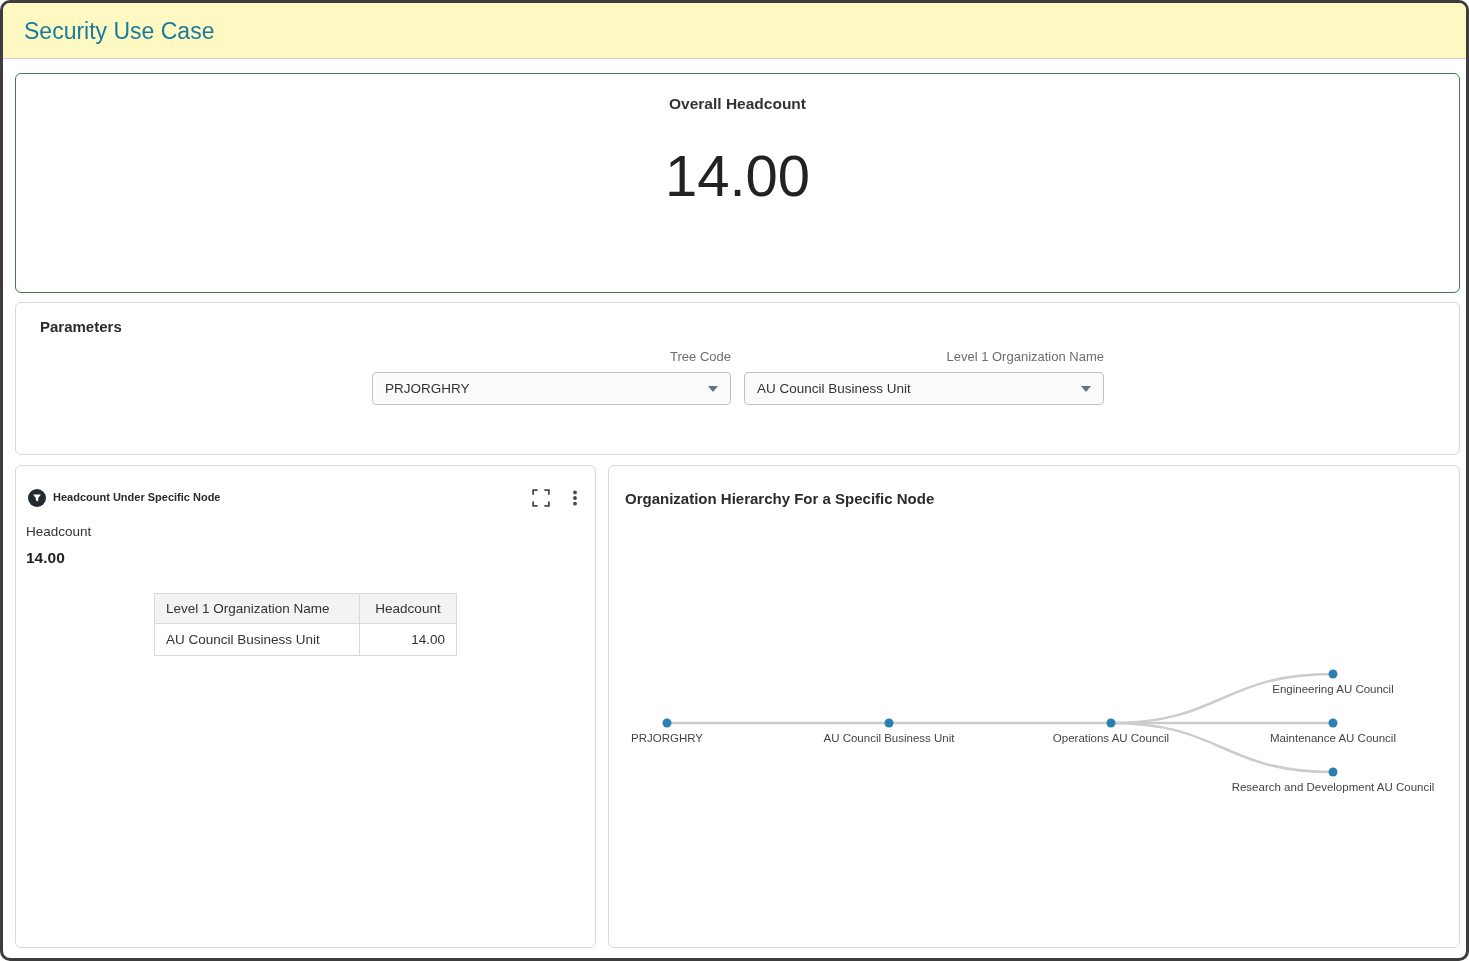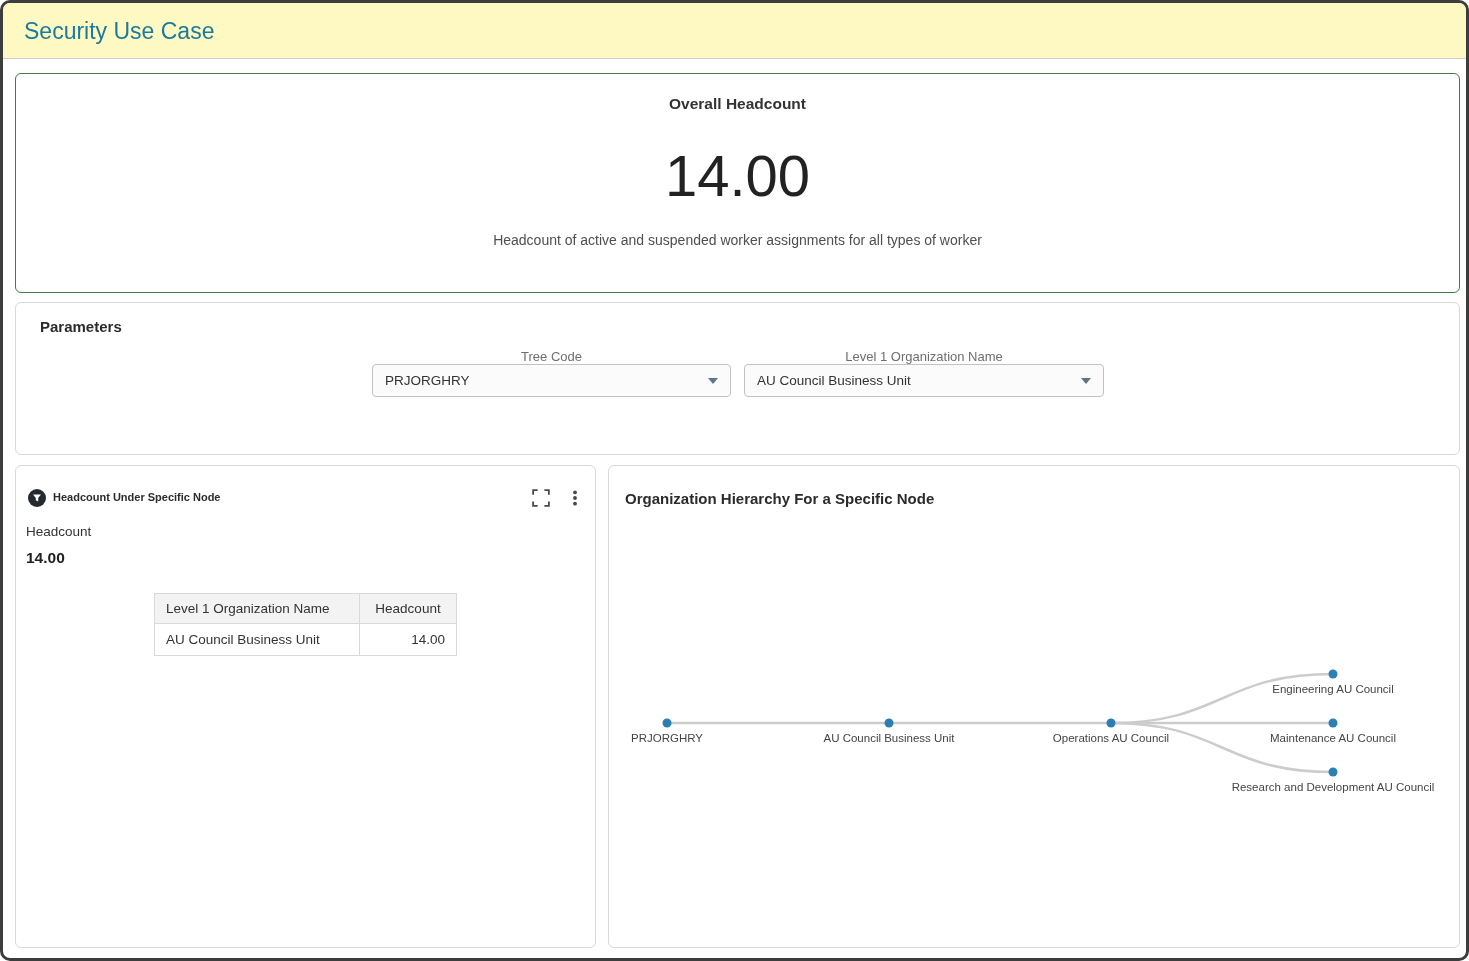--- a/index.html
+++ b/index.html
@@ -51,22 +51,22 @@
   
   .param-card { left: 12px; top: 299px; width: 1445px; height: 153px; }
   .param-title {
     position: absolute; left: 24px; top: 15px;
     font-size: 15px; font-weight: bold; color: #2b2b2b;
   }
   .param-group { position: absolute; top: 46px; }
   .param-group.g1 { left: 356px; width: 359px; }
   .param-group.g2 { left: 728px; width: 360px; }
   .param-label {
-    display: block; text-align: center;
-    font-size: 13px; color: #6e6e6e; 
+    display: block; text-align: right;
+    font-size: 13px; color: #6e6e6e; margin-bottom: 8px;
   }
   .dropdown {
     position: relative; width: 100%; height: 33px;
     background: #fbfbfb; border: 1px solid #bfc3c6; border-radius: 4px;
     font-size: 13.5px; color: #333;
     line-height: 31px; padding: 0 32px 0 12px;
     cursor: pointer;
   }
   .dropdown .caret {
     position: absolute; right: 12px; top: 13px;
@@ -114,21 +114,20 @@
 
 <div class="screen">
 
   <div class="page-header">
     <div class="page-title">Security Use Case</div>
   </div>
 
   <div class="card green-border oh-card">
     <div class="oh-title">Overall Headcount</div>
     <div class="oh-value">14.00</div>
-    <div class="oh-desc">Headcount of active and suspended worker assignments for all types of worker</div>
   </div>
 
   <div class="card param-card">
     <div class="param-title">Parameters</div>
 
     <div class="param-group g1">
       <span class="param-label">Tree Code</span>
       <div class="dropdown">
         <span>PRJORGHRY</span>
         <span class="caret"></span>

